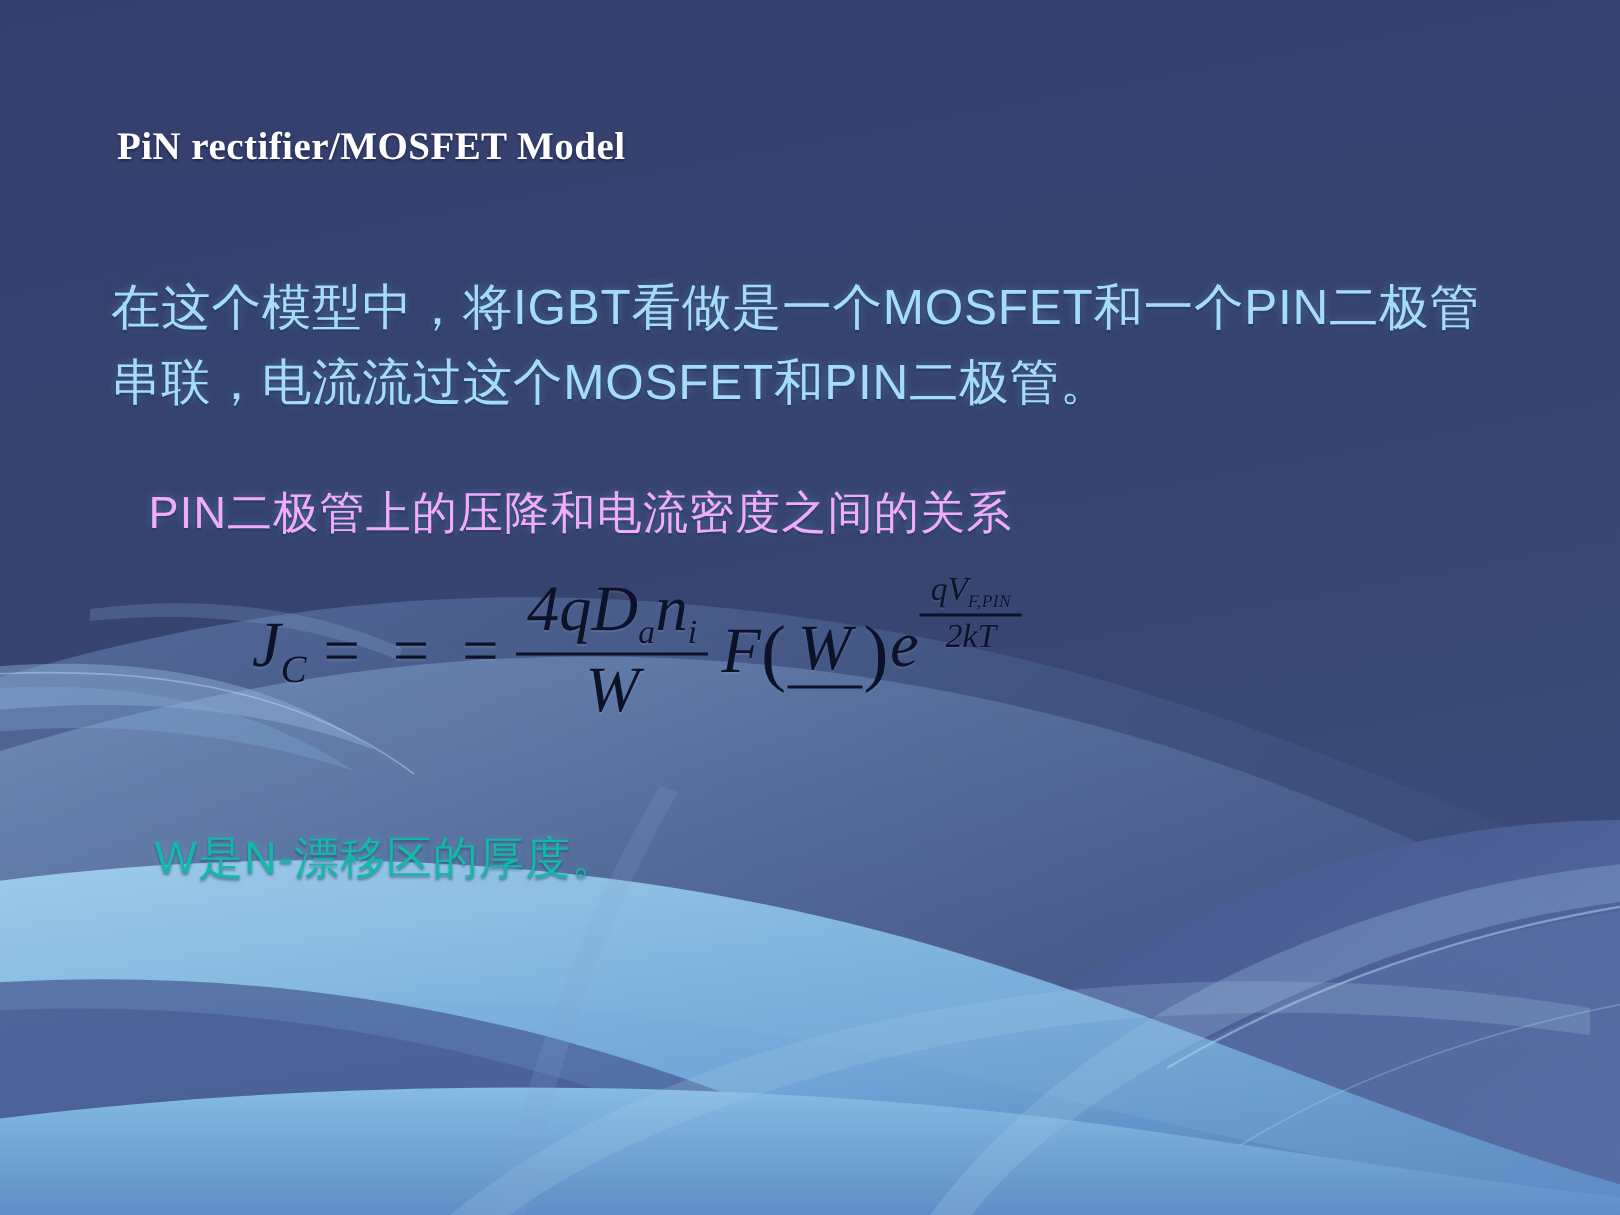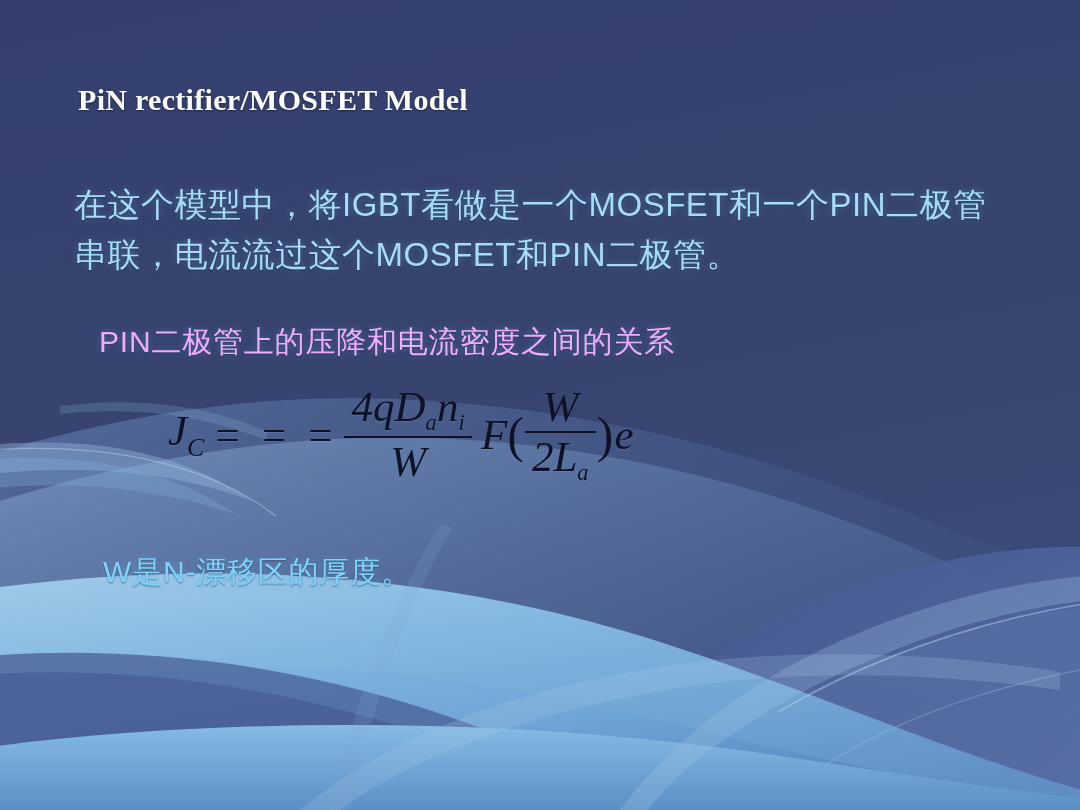--- a/index.html
+++ b/index.html
@@ -32,21 +32,21 @@
     width: 1080px;
     height: 810px;
   }
 
   .slide-title {
     position: absolute;
     left: 78px;
     top: 83px;
     font-family: "Liberation Serif", "DejaVu Serif", serif;
     font-weight: bold;
-    font-size: 30px;
+    font-size: 26px;
     color: #ffffff;
     letter-spacing: 0.3px;
     text-shadow: 0 1px 2px rgba(10,16,40,0.55);
     white-space: nowrap;
   }
 
   .body-para {
     position: absolute;
     left: 74px;
     top: 180px;
@@ -67,21 +67,21 @@
     letter-spacing: 0.8px;
     text-shadow: 0 0 6px rgba(120,200,245,0.35), 0 1px 2px rgba(12,20,48,0.5);
     white-space: nowrap;
   }
 
   .note-line {
     position: absolute;
     left: 103px;
     top: 552px;
     font-size: 30px;
-    color: #7dd3fc;
+    color: #14b8a6;
     letter-spacing: 0.8px;
     text-shadow: 0 0 6px rgba(120,200,245,0.35), 0 1px 2px rgba(12,20,48,0.5);
     white-space: nowrap;
   }
 
   
   #equation {
     position: absolute;
     left: 168px;
     top: 383px;
@@ -255,27 +255,33 @@
         <span class="bar"></span>
         <span class="den var">W</span>
       </span>
 
       <span class="var" style="margin-left:8px">F</span>
       <span class="paren">(</span>
 
       <span class="frac">
         <span class="num var">W</span>
         <span class="bar"></span>
-        <span class="den"><span class="var">2L</span><span class="sub2">a</span></span>
       </span>
 
       <span class="paren">)</span>
 
       <span class="exp-wrap">
         <span class="var">e</span>
+        <span class="expo">
+          <span class="frac frac-small">
+            <span class="num"><span class="var">qV</span><span class="sub2">F,PIN</span></span>
+            <span class="bar"></span>
+            <span class="den var">2kT</span>
+          </span>
+        </span>
       </span>
 
     </div>
 
     <div class="note-line">W是N-漂移区的厚度。</div>
 
   </div>
 </div>
 
 </body></html>

